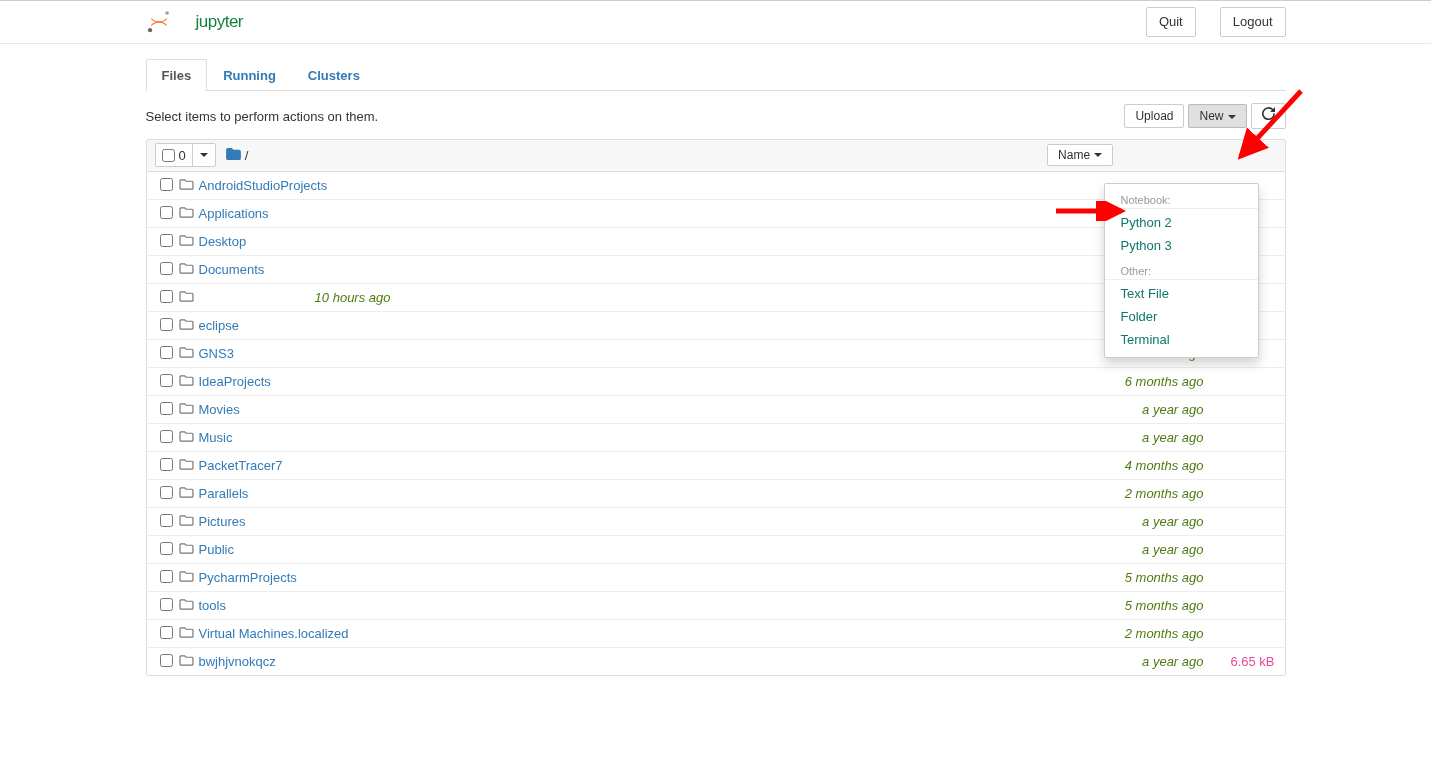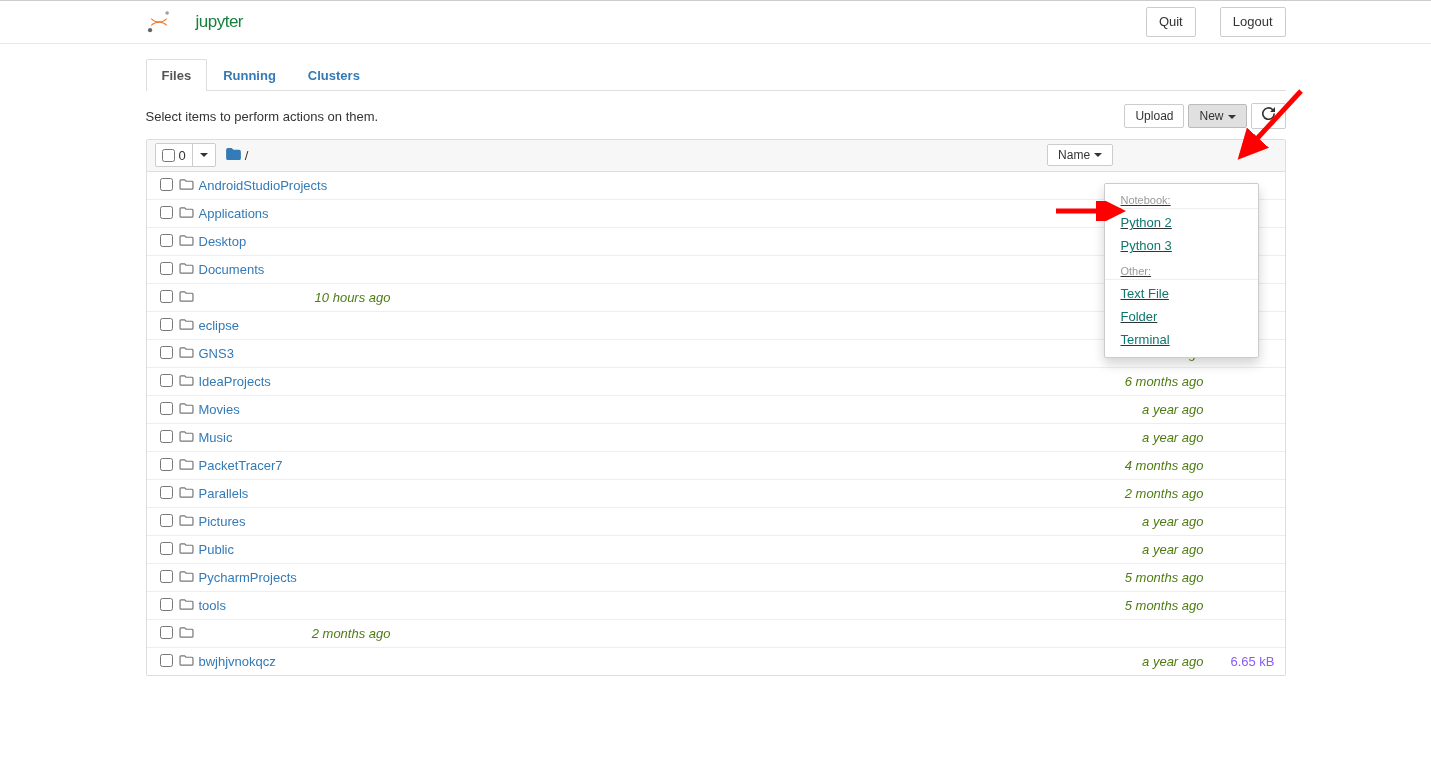--- a/index.html
+++ b/index.html
@@ -55,21 +55,21 @@
 
 .rows { border:1px solid #ddd; border-top:none; border-radius:0 0 2px 2px; }
 .row { display:flex; align-items:flex-start; padding:6px 8px; border-top:1px solid #eee;
   font-size:13px; }
 .row:first-child { border-top:none; }
 .row .chk { width:24px; display:flex; justify-content:center; }
 .row .icon { width:20px; color:#777; }
 .row .name { flex:1; }
 .row .name a { color:#337ab7; text-decoration:none; }
 .row .mod { width:200px; text-align:right; color:#4d7c0f; padding-right:8px;font-style:italic; }
-.row .size { width:65px; text-align:right; color:#8b5cf6; padding-right:2px; }
+.row .size { width:65px; text-align:right; color:#ec4899; padding-right:2px; }
 input[type=checkbox] { width:13px; height:13px; }
 
 
 .dropdown { position:absolute; background:#fff; border:1px solid #ccc; border-radius:2px;
   box-shadow:0 6px 12px rgba(0,0,0,.175); padding:6px 0; min-width:155px; z-index:50; }
 .dd-hdr { color:#999; font-size:11px; padding:4px 16px 2px; border-bottom:1px solid #eee;
   margin-bottom:2px; }
 .dd-hdr.tight { margin-top:4px; }
 .dd-item { padding:4px 16px; font-size:13px; color:#0f766e; cursor:pointer; }
 
@@ -331,37 +331,38 @@
         <div class="mod">5 months ago</div>
         <div class="size"></div>
       </div>
       <div class="row">
         <div class="chk">
           <input type="checkbox" style="">
         </div>
         <div class="icon"><svg width="15" height="12" viewBox="0 0 16 13">
             <path fill="none" stroke="#777" stroke-width="1.3" d="M1 3a1 1 0 0 1 1-1h4l1.5 1.5H14a1 1 0 0 1 1 1V11a1 1 0 0 1-1 1H2a1 1 0 0 1-1-1z"></path>
           </svg></div>
+        <div class="name"><a href="#">Virtual Machines.localized</a></div>
         <div class="mod">2 months ago</div>
         <div class="size"></div>
       </div>
       <div class="row">
         <div class="chk">
           <input type="checkbox" style="">
         </div>
         <div class="icon"><svg width="15" height="12" viewBox="0 0 16 13">
             <path fill="none" stroke="#777" stroke-width="1.3" d="M1 3a1 1 0 0 1 1-1h4l1.5 1.5H14a1 1 0 0 1 1 1V11a1 1 0 0 1-1 1H2a1 1 0 0 1-1-1z"></path>
           </svg></div>
         <div class="name"><a href="#">bwjhjvnokqcz</a></div>
         <div class="mod">a year ago</div>
         <div class="size">6.65 kB</div>
       </div>
     </div>
 
-  <div class="dropdown" id="new-dd" style="top:92px; right:27px;text-decoration:underline;">
+  <div class="dropdown" id="new-dd" style="top:92px; right:27px;">
     <div class="dd-hdr">Notebook:</div>
     <div id="dd-nb">
         <div class="dd-item">Python 2</div>
         <div class="dd-item">Python 3</div>
       </div>
     <div class="dd-hdr tight">Other:</div>
     <div id="dd-other">
         <div class="dd-item">Text File</div>
         <div class="dd-item">Folder</div>
         <div class="dd-item">Terminal</div>

